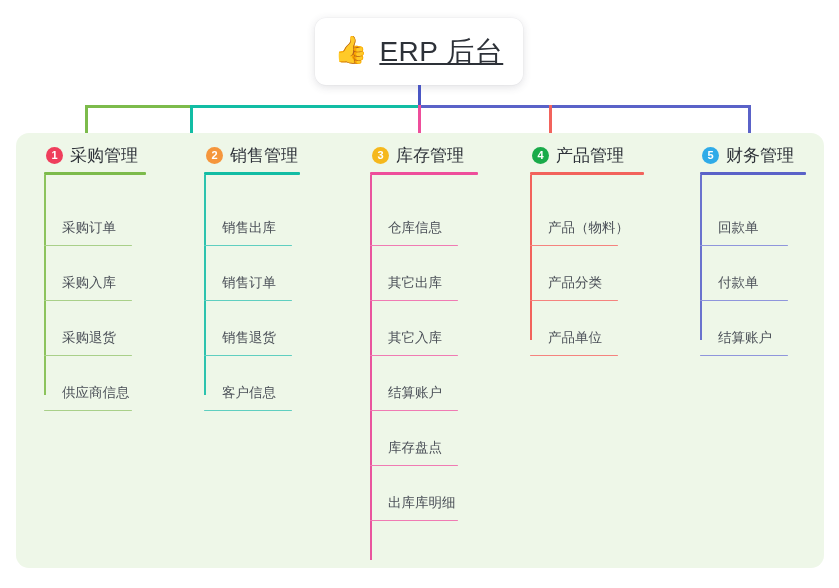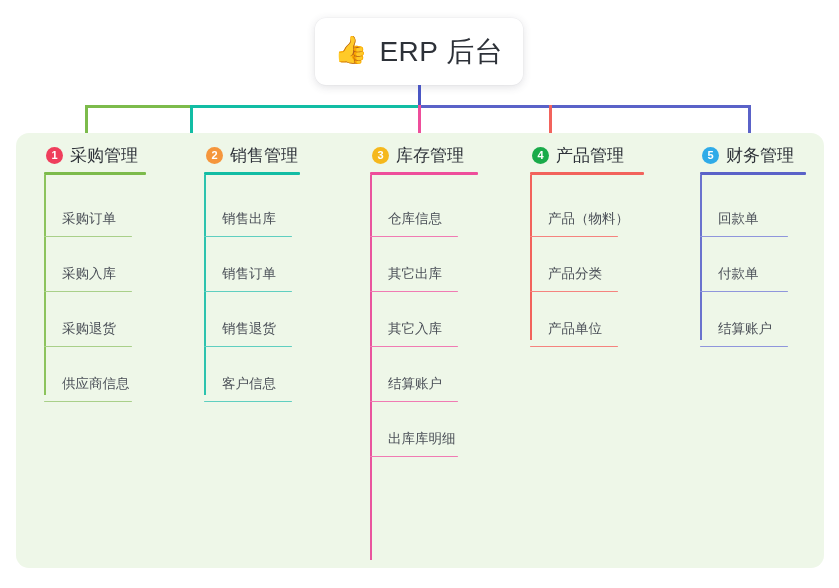--- a/index.html
+++ b/index.html
@@ -36,20 +36,21 @@
     font-size: 27px;
     line-height: 1;
     display: block;
     transform: translateY(-1px);
   }
   #root-title {
     font-size: 28px;
     color: #2d3138;
     letter-spacing: 0.5px;
     white-space: nowrap;
+    text-decoration: underline;
   }
 
   
   .conn {
     position: absolute;
   }
 
   
   #panel {
     position: absolute;
@@ -96,21 +97,21 @@
     margin-top: 4px;
   }
   .spine {
     position: absolute;
     left: 0;
     top: 33px;
     width: 2px;
   }
   .leaf-list {
     position: relative;
-    padding-top: 7px;
+    padding-top: 16px;
   }
   .leaf {
     position: relative;
     height: 55px;
     box-sizing: border-box;
   }
   .leaf-label {
     position: absolute;
     left: 18px;
     bottom: 9px;
@@ -219,20 +220,24 @@
         </div>
         <div class="leaf">
           <span class="leaf-label">其它入库</span>
           <div class="leaf-rule" style="background: rgb(240, 123, 179); width: 88px;"></div>
         </div>
         <div class="leaf">
           <span class="leaf-label">结算账户</span>
           <div class="leaf-rule" style="background: rgb(240, 123, 179); width: 88px;"></div>
         </div>
         <div class="leaf">
+          <span class="leaf-label">库存盘点</span>
+          <div class="leaf-rule" style="background: rgb(240, 123, 179); width: 88px;"></div>
+        </div>
+        <div class="leaf">
           <span class="leaf-label">出库库明细</span>
           <div class="leaf-rule" style="background: rgb(240, 123, 179); width: 88px;"></div>
         </div>
       </div>
     </div>
     <div class="column" style="left: 530px;">
       <div class="col-header">
         <span class="badge" style="background: rgb(26, 171, 74);">4</span>
         <span class="col-title">产品管理</span>
       </div>

